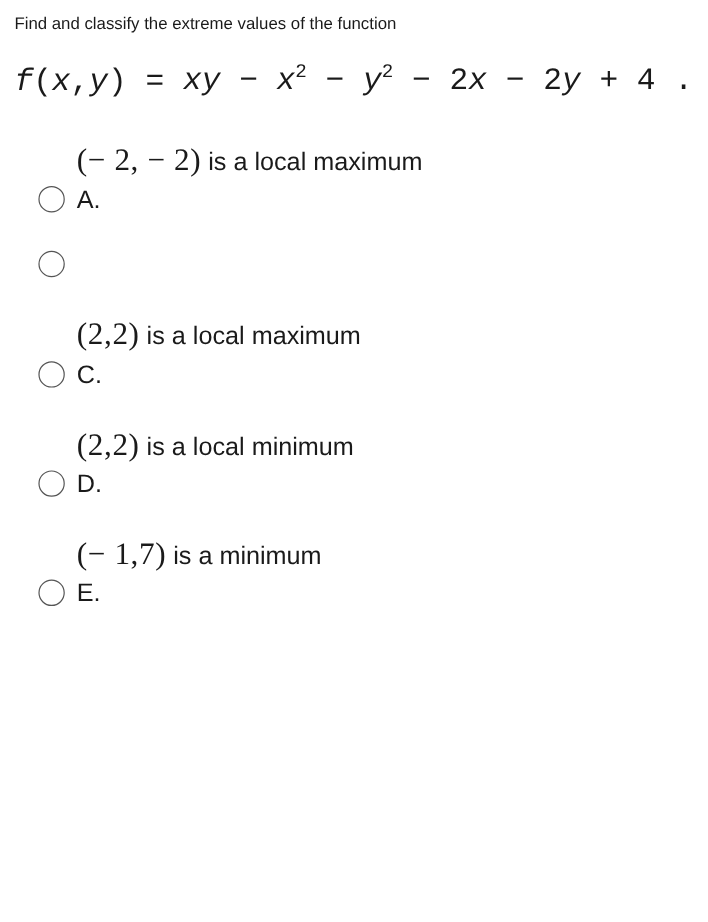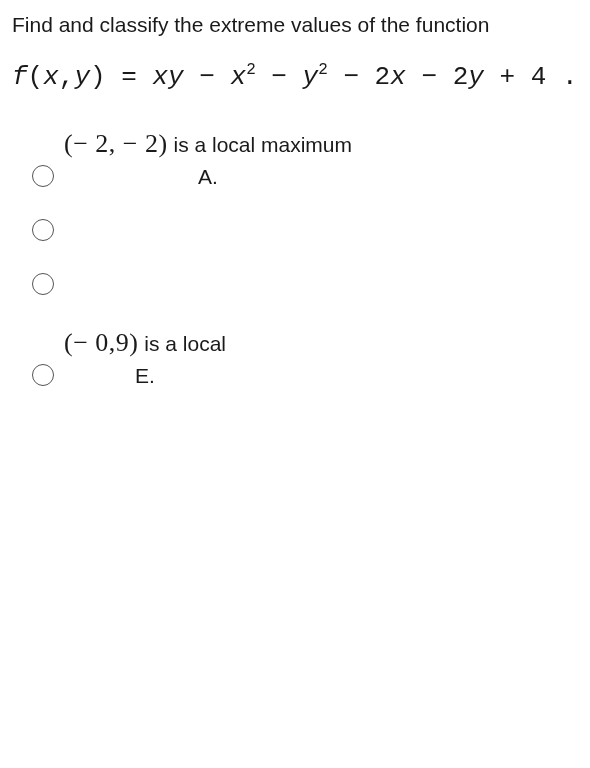--- a/index.html
+++ b/index.html
@@ -9,40 +9,39 @@
     }
     body {
       font-family: Arial, Helvetica, sans-serif;
       background: #ffffff;
       width: 590px;
       height: 768px;
       padding: 10px 12px;
       color: #1a1a1a;
     }
     .question-prompt {
-      font-size: 21px;
+      font-size: 14px;
       line-height: 1.4;
       margin-bottom: 22px;
     }
     .function-line {
       font-size: 26px;
       font-style: italic;
       font-family: Liberation Mono, monospace;
       margin-bottom: 36px;
     }
     .function-line .op {
       font-style: normal;
     }
     .function-line sup {
       font-size: 16px;
       vertical-align: super;
     }
     .options {
       padding-left: 20px;
-      text-align: center;
     }
     .option {
       display: flex;
       align-items: flex-end;
       margin-bottom: 30px;
     }
     .radio-wrap {
       width: 22px;
       height: 22px;
       border: 1.5px solid #555;
@@ -93,28 +92,43 @@
         <span class="math">(− 2, − 2)</span><span class="desc"> is a local maximum</span>
       </div>
       <div class="option-letter">A.</div>
     </div>
   </div>
 
   <div class="option">
     <div class="radio-wrap"></div>
   </div>
 
-
   <div class="option">
     <div class="radio-wrap"></div>
+    <div class="option-body">
+      <div class="option-answer">
+        <span class="math">(2,2)</span><span class="desc"> is a local maximum</span>
+      </div>
+      <div class="option-letter">C.</div>
+    </div>
   </div>
 
   <div class="option">
     <div class="radio-wrap"></div>
     <div class="option-body">
       <div class="option-answer">
-        <span class="math">(− 0,9)</span><span class="desc"> is a local</span>
+        <span class="math">(2,2)</span><span class="desc"> is a local minimum</span>
+      </div>
+      <div class="option-letter">D.</div>
+    </div>
+  </div>
+
+  <div class="option">
+    <div class="radio-wrap"></div>
+    <div class="option-body">
+      <div class="option-answer">
+        <span class="math">(− 1,7)</span><span class="desc"> is a minimum</span>
       </div>
       <div class="option-letter">E.</div>
     </div>
   </div>
 
 </div>
 
 </body></html>

